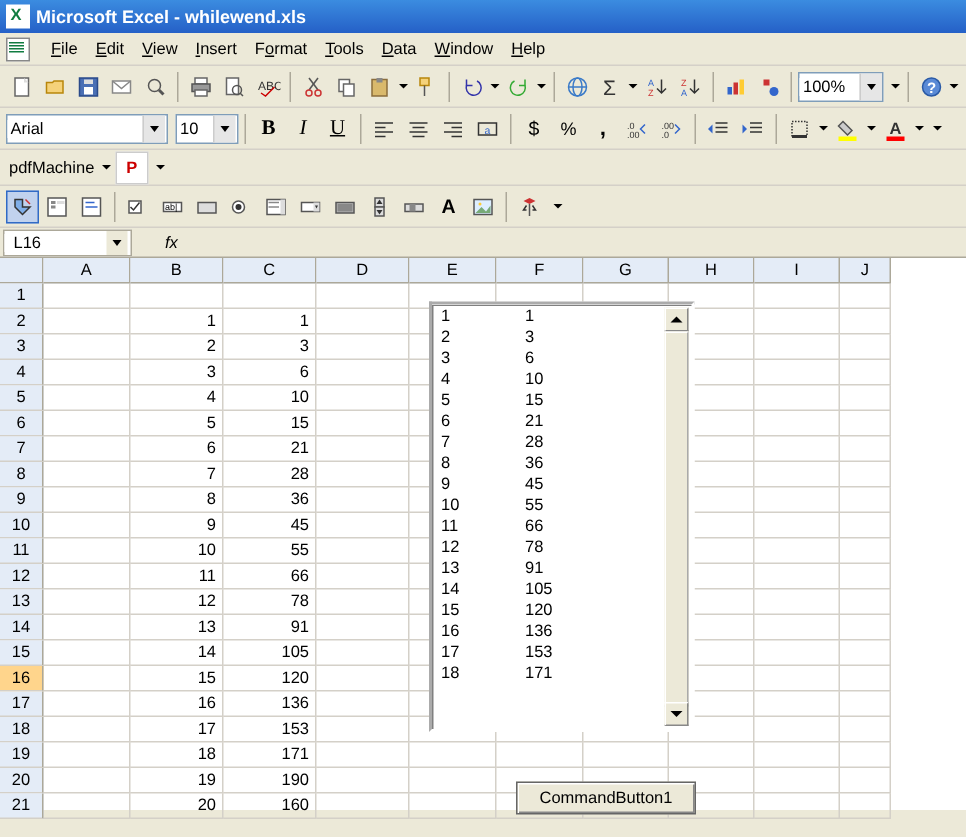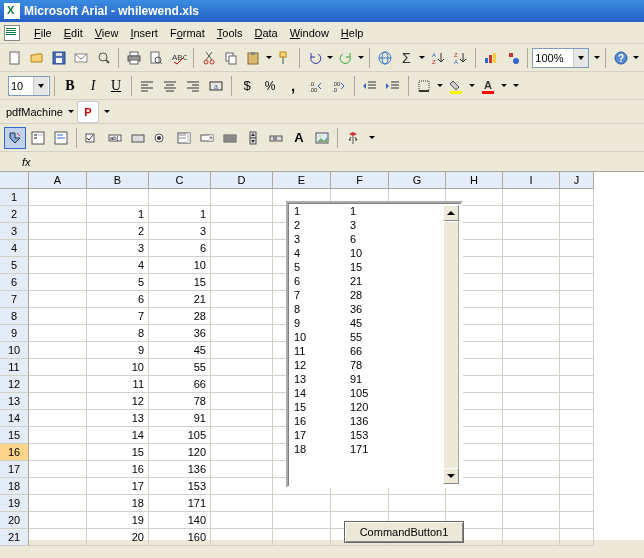--- a/index.html
+++ b/index.html
@@ -72,21 +72,21 @@
 .lb-thumb { position:absolute; left:0; top:16px; width:16px; height:250px; background:#ece9d8; border:1px solid #fff; border-right-color:#aaa; border-bottom-color:#aaa; }
 
 
 .cmdbtn { position:absolute; background:#ece9d8; border:1px solid #666; width:120px; height:22px; text-align:center; font-size:11px; line-height:20px; box-shadow: inset 1px 1px 0 #fff, inset -1px -1px 0 #888; }
 </style>
 </head>
 <body>
 
 <div class="titlebar">
   <span class="app-icon"></span>
-  <span class="title-text">Microsoft Arial - whilewend.xls</span>
+  <span class="title-text">Microsoft Excel - whilewend.xls</span>
 </div>
 
 <div class="menubar">
   <span class="doc-icon"></span>
   <span class="menu-item"><u>F</u>ile</span>
   <span class="menu-item"><u>E</u>dit</span>
   <span class="menu-item"><u>V</u>iew</span>
   <span class="menu-item"><u>I</u>nsert</span>
   <span class="menu-item">F<u>o</u>rmat</span>
   <span class="menu-item"><u>T</u>ools</span>
@@ -242,20 +242,24 @@
   <span class="tb-btn">
       <svg viewBox="0 0 16 16">
         <circle cx="8" cy="8" r="6" fill="#5a8ad6" stroke="#2a5aa6"></circle>
         <text x="5" y="12" font-size="10" fill="#fff" font-weight="bold">?</text>
       </svg>
     </span>
   <span class="tb-drop"></span>
 </div>
 
 <div class="toolbar">
+  <div class="combo" style="width:108px;">
+    <input style="width: 90px;" value="Arial">
+    <span class="cb-btn"></span>
+  </div>
   <div class="combo" style="width:42px;margin-left:4px;">
     <input style="width: 24px;" value="10">
     <span class="cb-btn"></span>
   </div>
   <span class="tb-sep"></span>
   <span class="tb-btn bold">B</span>
   <span class="tb-btn italic">I</span>
   <span class="tb-btn under">U</span>
   <span class="tb-sep"></span>
   <span class="tb-btn">
@@ -450,20 +454,24 @@
         <path d="M4 4 L8 2 L12 4 L8 6 Z" fill="#c33"></path>
         <line x1="8" y1="6" x2="8" y2="14" stroke="#555"></line>
         <path d="M6 7 L4 10 L6 10" stroke="#333" fill="none"></path>
         <path d="M10 7 L12 10 L10 10" stroke="#333" fill="none"></path>
       </svg>
     </span>
   <span class="tb-drop" style="margin-left:3px"></span>
 </div>
 
 <div class="formulabar">
+  <div class="namebox">
+    <input value="L16" style="">
+    <span class="cb-btn"></span>
+  </div>
   <span class="fx-label">fx</span>
 </div>
 
 <div class="grid-wrap">
   <div class="corner"></div>
   <div class="colheads" id="colheads">
       <div class="colhead" style="width: 58px;">A</div>
       <div class="colhead" style="width: 62px;">B</div>
       <div class="colhead" style="width: 62px;">C</div>
       <div class="colhead" style="width: 62px;">D</div>
@@ -722,21 +730,21 @@
         <div class="cell" style="width: 58px;"></div>
         <div class="cell" style="width: 58px;"></div>
         <div class="cell" style="width: 57px;"></div>
         <div class="cell" style="width: 57px;"></div>
         <div class="cell" style="width: 57px;"></div>
         <div class="cell" style="width: 34px;"></div>
       </div>
       <div class="row">
         <div class="cell" style="width: 58px;"></div>
         <div class="cell" style="width: 62px;">19</div>
-        <div class="cell" style="width: 62px;">140</div>
+        <div class="cell" style="width: 62px;">190</div>
         <div class="cell" style="width: 62px;"></div>
         <div class="cell" style="width: 58px;"></div>
         <div class="cell" style="width: 58px;"></div>
         <div class="cell" style="width: 57px;"></div>
         <div class="cell" style="width: 57px;"></div>
         <div class="cell" style="width: 57px;"></div>
         <div class="cell" style="width: 34px;"></div>
       </div>
       <div class="row">
         <div class="cell" style="width: 58px;"></div>

